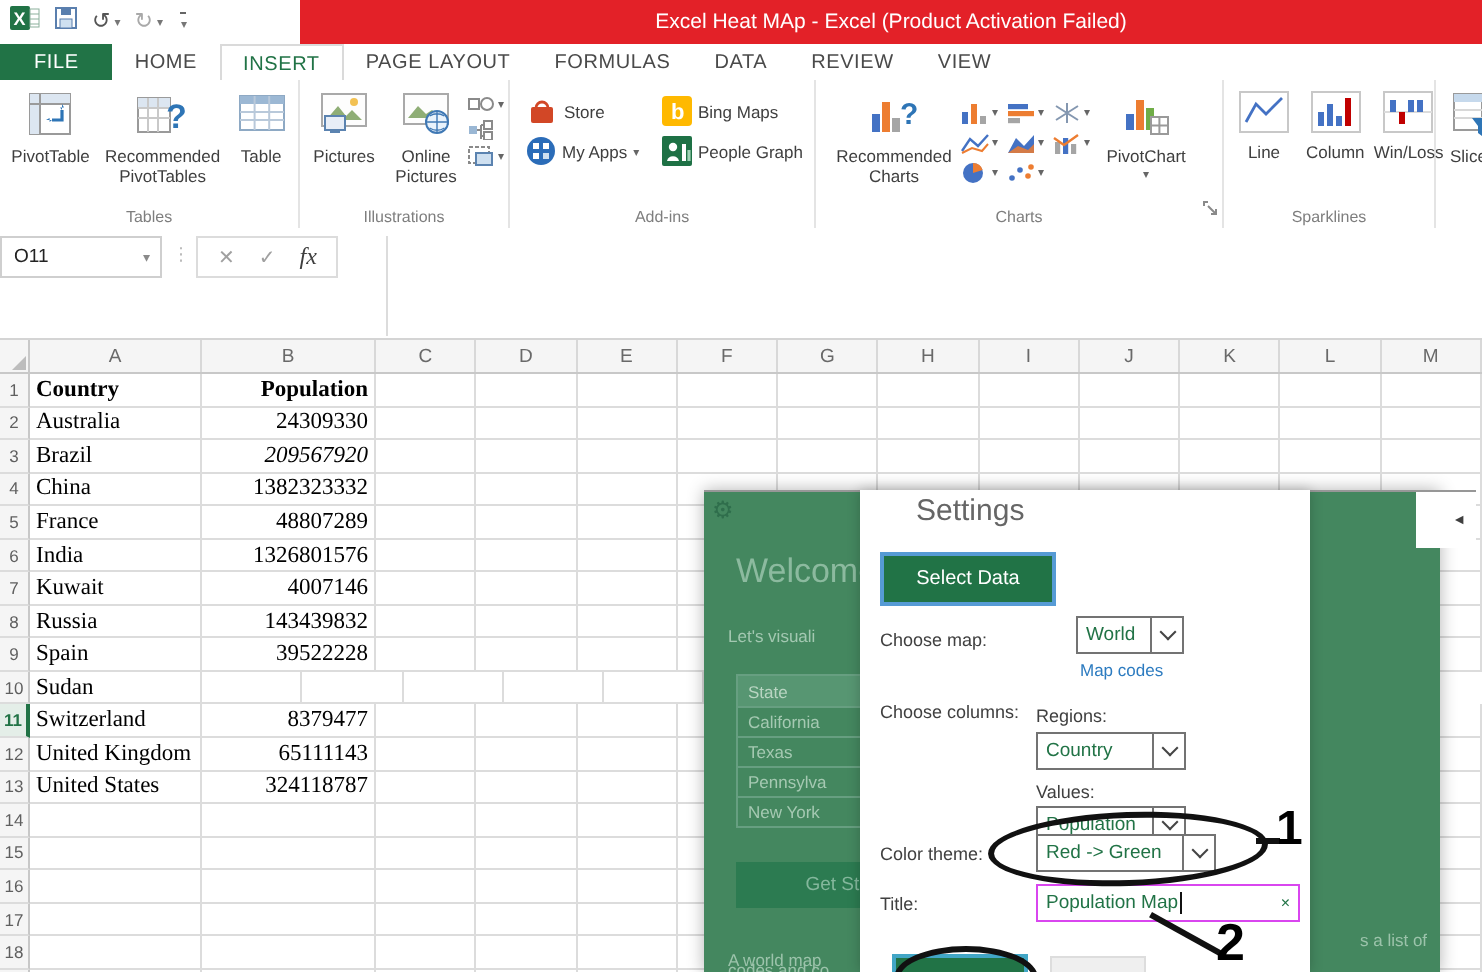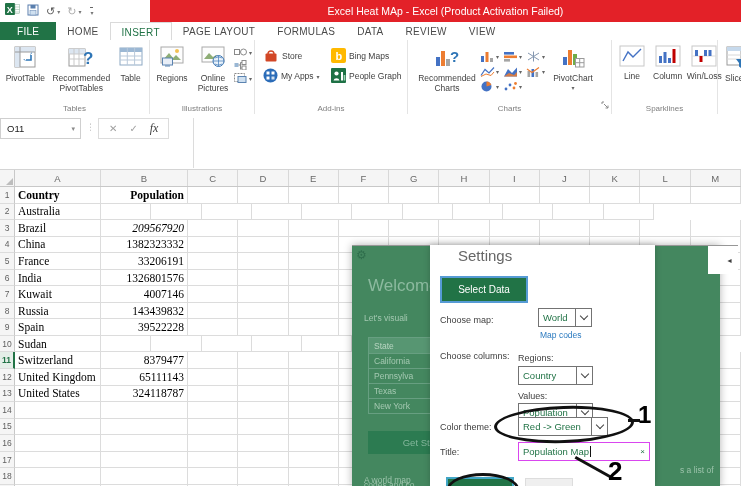--- a/index.html
+++ b/index.html
@@ -182,21 +182,21 @@
   <div class="rgroup" style="width:105px">
     <div class="gbody">
       <div class="bigbtn" style="width:38px">
         <span><svg width="24" height="24">
               <rect x="1" y="2" width="22" height="16" fill="#fdfdfd" stroke="#a9a9a9"></rect>
               <circle cx="17" cy="6" r="2" fill="#f2c153"></circle>
               <path d="M3 15 L9 8 L13 13 L16 10 L21 15 Z" fill="#8fae76"></path>
               <rect x="2.5" y="13" width="10" height="7" fill="#e8eef7" stroke="#5b83b0"></rect>
               <path d="M5 21 h5" stroke="#5b83b0"></path>
             </svg></span>
-        <span class="lbl">Regions</span>
+        <span class="lbl">Pictures</span>
       </div>
       <div class="bigbtn" style="width:40px">
         <span><svg width="24" height="24">
               <rect x="1" y="2" width="22" height="15" fill="#fdfdfd" stroke="#a9a9a9"></rect>
               <path d="M3 14 L8 8 L12 12 L15 10 L20 14 Z" fill="#8fae76"></path>
               <circle cx="17.5" cy="16" r="5.5" fill="#e9f2fb" stroke="#3f78b4"></circle>
               <path d="M12 16 h11 M17.5 10.5 v11 M13.8 13 a7 7 0 0 1 7.4 0 M13.8 19 a7 7 0 0 0 7.4 0" stroke="#3f78b4" fill="none" stroke-width=".7"></path>
             </svg></span>
         <span class="lbl">Online Pictures</span>
       </div>
@@ -458,20 +458,21 @@
         <div class="cell" style="width: 50.27px;"></div>
         <div class="cell" style="width: 50.27px;"></div>
         <div class="cell" style="width: 50.27px;"></div>
         <div class="cell" style="width: 50.27px;"></div>
         <div class="cell" style="width: 50.27px;"></div>
         <div class="cell" style="width: 50.27px;"></div>
       </div>
       <div class="grow">
         <div class="rh">2</div>
         <div class="cell a" style="width: 86px;">Australia</div>
+        <div class="cell b" style="width: 87px;">24309330</div>
         <div class="cell" style="width: 50.27px;"></div>
         <div class="cell" style="width: 50.27px;"></div>
         <div class="cell" style="width: 50.27px;"></div>
         <div class="cell" style="width: 50.27px;"></div>
         <div class="cell" style="width: 50.27px;"></div>
         <div class="cell" style="width: 50.27px;"></div>
         <div class="cell" style="width: 50.27px;"></div>
         <div class="cell" style="width: 50.27px;"></div>
         <div class="cell" style="width: 50.27px;"></div>
         <div class="cell" style="width: 50.27px;"></div>
@@ -505,21 +506,21 @@
         <div class="cell" style="width: 50.27px;"></div>
         <div class="cell" style="width: 50.27px;"></div>
         <div class="cell" style="width: 50.27px;"></div>
         <div class="cell" style="width: 50.27px;"></div>
         <div class="cell" style="width: 50.27px;"></div>
         <div class="cell" style="width: 50.27px;"></div>
       </div>
       <div class="grow">
         <div class="rh">5</div>
         <div class="cell a" style="width: 86px;">France</div>
-        <div class="cell b" style="width: 87px;">33206191</div>
+        <div class="cell b" style="width: 87px;">48807289</div>
         <div class="cell" style="width: 50.27px;"></div>
         <div class="cell" style="width: 50.27px;"></div>
         <div class="cell" style="width: 50.27px;"></div>
         <div class="cell" style="width: 50.27px;"></div>
         <div class="cell" style="width: 50.27px;"></div>
         <div class="cell" style="width: 50.27px;"></div>
         <div class="cell" style="width: 50.27px;"></div>
         <div class="cell" style="width: 50.27px;"></div>
         <div class="cell" style="width: 50.27px;"></div>
         <div class="cell" style="width: 50.27px;"></div>
@@ -751,22 +752,22 @@
     </div>
 </div>
 
 <div class="pane">
   <span class="gear">⚙</span>
   <div class="w-head">Welcome</div>
   <div class="w-intro">Let's visuali</div>
   <div class="w-table" id="wtable-host">
       <div class="w-row">State</div>
       <div class="w-row">California</div>
+      <div class="w-row">Texas</div>
       <div class="w-row">Pennsylva</div>
-      <div class="w-row">Texas</div>
       <div class="w-row">New York</div>
     </div>
   <div class="w-getstarted">Get Started</div>
   <div class="w-para" style="left:12px;top:219px;margin-top:10px;">A world map</div>
   <div class="w-para" style="left:12px;top:234px;">codes and co</div>
   <div class="w-para" style="left:328px;top:219px;">s a list of</div>
 </div>
 <div class="notch">
   <span class="arr">◄</span>
 </div>

